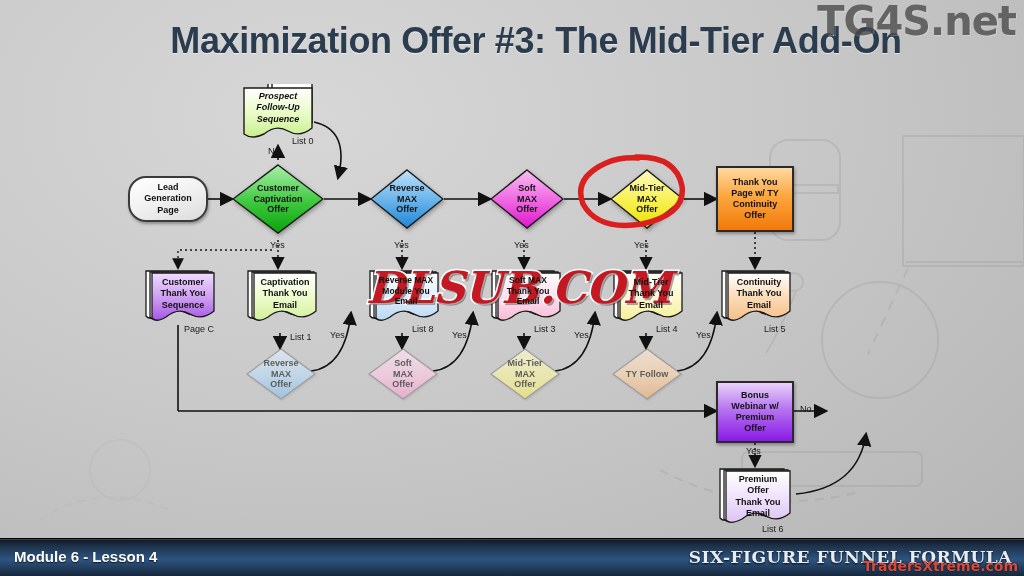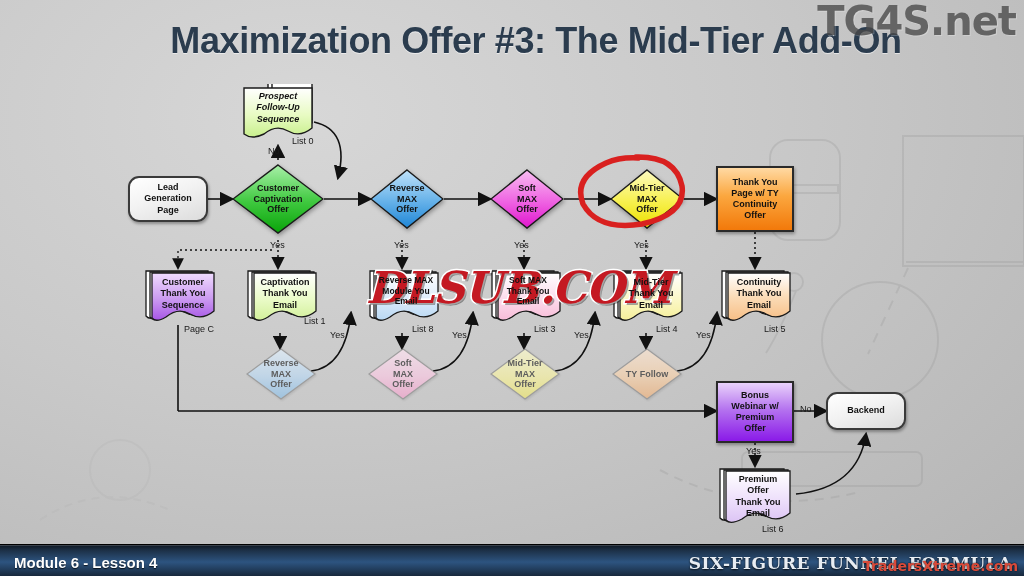--- a/index.html
+++ b/index.html
@@ -52,21 +52,21 @@
   }
 
   
   #diagram { position:absolute; inset:0; }
   #wires { position:absolute; inset:0; pointer-events:none; }
 
   .node { position:absolute; }
 
   
   .terminator {
-    border:2px solid #3a3a3a; border-radius:11px;
+    border:2px solid #3a3a3a; border-radius:18px;
     background:linear-gradient(160deg,#ffffff 0%,#f2f2f2 45%,#dcdcdc 100%);
     display:flex; align-items:center; justify-content:center; text-align:center;
     font-size:9px; font-weight:bold; color:#111; line-height:1.25;
     box-shadow:1px 2px 3px rgba(0,0,0,.32);
   }
 
   
   .process {
     border:2px solid #2a2a2a;
     display:flex; align-items:center; justify-content:center; text-align:center;
@@ -104,21 +104,21 @@
   .edge-label {
     position:absolute; font-size:9px; color:#1a1a1a;
     background:transparent; white-space:nowrap;
   }
 
   
   #redcircle { position:absolute; left:576px; top:152px; width:112px; height:78px; pointer-events:none; }
 
   
   #footer {
-    position:absolute; left:0; bottom:0; width:1024px; height:32px;
+    position:absolute; left:0; bottom:0; width:1024px; height:38px;
     background:linear-gradient(180deg,#0e1722 0%,#1d3148 18%,#2d5480 55%,#17283c 100%);
     border-top:1px solid #000;
   }
   #footer:before{
     content:""; position:absolute; left:0; right:0; top:0; height:1px;
     background:rgba(255,255,255,.18);
   }
   #footer-left {
     position:absolute; left:14px; top:9px;
     color:#fff; font-size:15px; font-weight:bold;
@@ -352,21 +352,21 @@
       <g stroke="#1a1a1a" stroke-width="1.3">
         <path d="M10 2 H72 V40 Q60 50 48 43 Q36 36 24 46 Q14 52 10 47 Z" fill="#fff" transform="translate(-8,-1)"></path>
         <path d="M10 2 H72 V40 Q60 50 48 43 Q36 36 24 46 Q14 52 10 47 Z" fill="#fff" transform="translate(-4,0)"></path>
         <path d="M8 3 H70 V41 Q58 51 46 44 Q34 37 22 47 Q12 53 8 48 Z" fill="url(#gLGreen)"></path>
       </g>
     </svg>
     <div class="doc-label" style="white-space:pre-line; left:6px; right:2px; top:7px;">Captivation
 Thank You
 Email</div>
   </div>
-  <div class="list-tag" style="left:290px; top:316px;margin-left:14px;">List 1</div>
+  <div class="list-tag" style="left:290px; top:332px;">List 1</div>
 
   <div class="docstack" style="left:368px; top:270px; width:74px; height:54px;">
     <svg class="sheet" viewBox="0 0 74 54" preserveAspectRatio="none">
       <defs>
           <linearGradient id="gPBlue" x1="0" y1="0" x2="0" y2="1">
         <stop offset="0%" stop-color="#ffffff"></stop>
             <stop offset="55%" stop-color="#dcebfa"></stop>
         <stop offset="100%" stop-color="#b9d8f3"></stop>
           </linearGradient>
         </defs>
@@ -513,23 +513,20 @@
 
   <div class="node process" style="left:716px; top:381px; width:78px; height:62px;
               background:linear-gradient(180deg,#e9d2fb 0%,#b574ef 45%,#8a1ae8 100%);">
     <span style="white-space:pre-line">Bonus
 Webinar w/
 Premium
 Offer</span>
   </div>
   <div class="edge-label" style="left:800px; top:404px;">No</div>
 
-  <div class="node terminator" style="left:826px; top:392px; width:80px; height:38px;">
-    <span>Backend</span>
-  </div>
 
   <div class="edge-label" style="left:746px; top:446px;">Yes</div>
 
   <div class="docstack" style="left:718px; top:468px; width:76px; height:58px;">
     <svg class="sheet" viewBox="0 0 76 58" preserveAspectRatio="none">
       <defs>
           <linearGradient id="gLav" x1="0" y1="0" x2="0" y2="1">
         <stop offset="0%" stop-color="#ffffff"></stop>
             <stop offset="55%" stop-color="#eee0fb"></stop>
         <stop offset="100%" stop-color="#dcc4f4"></stop>

